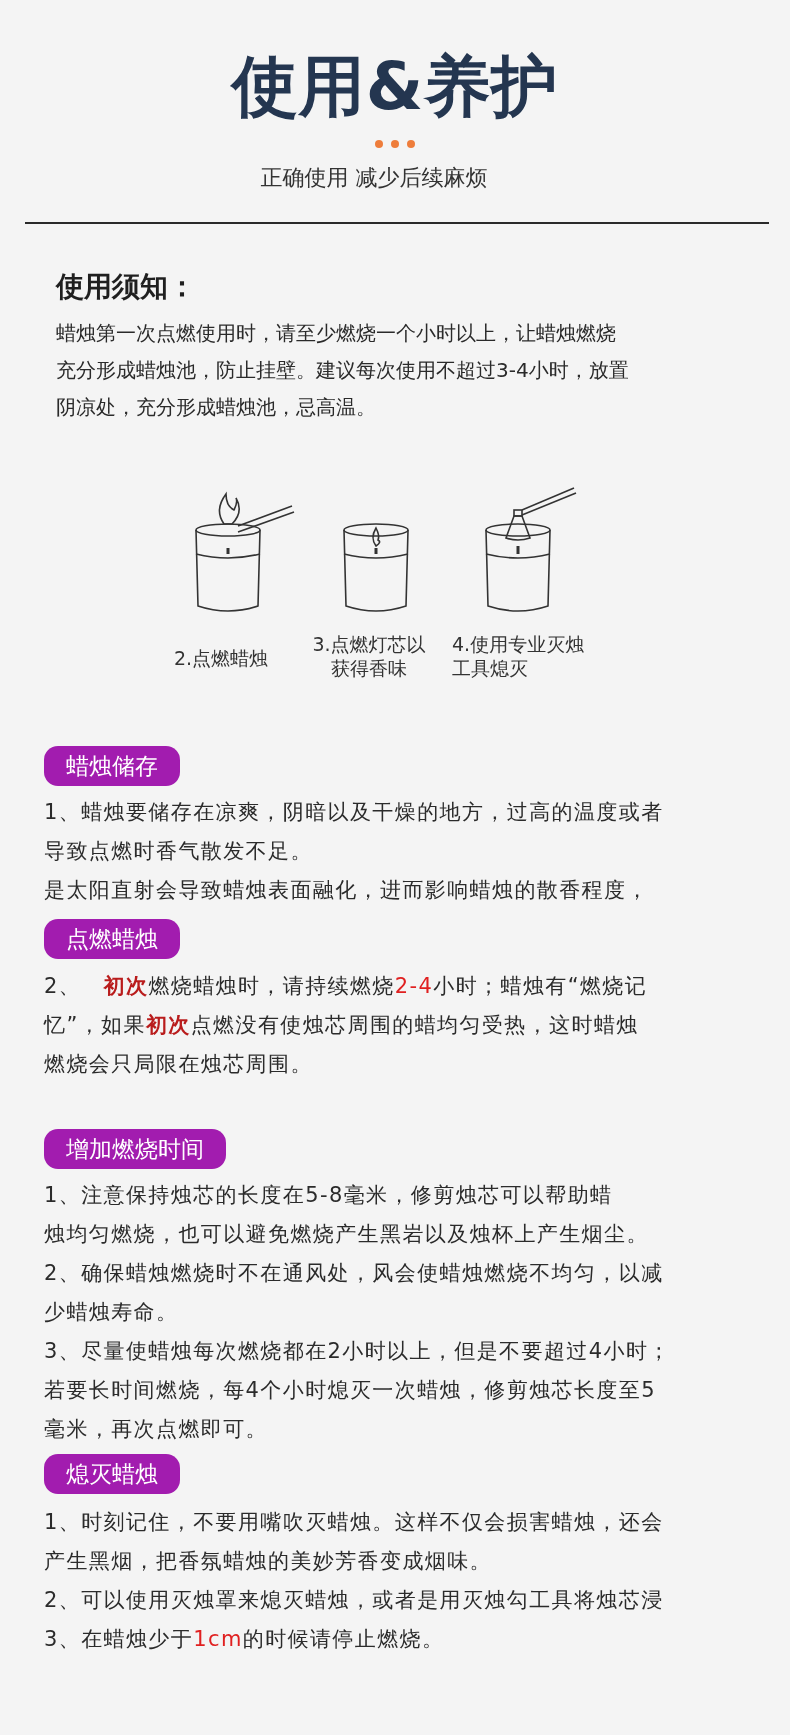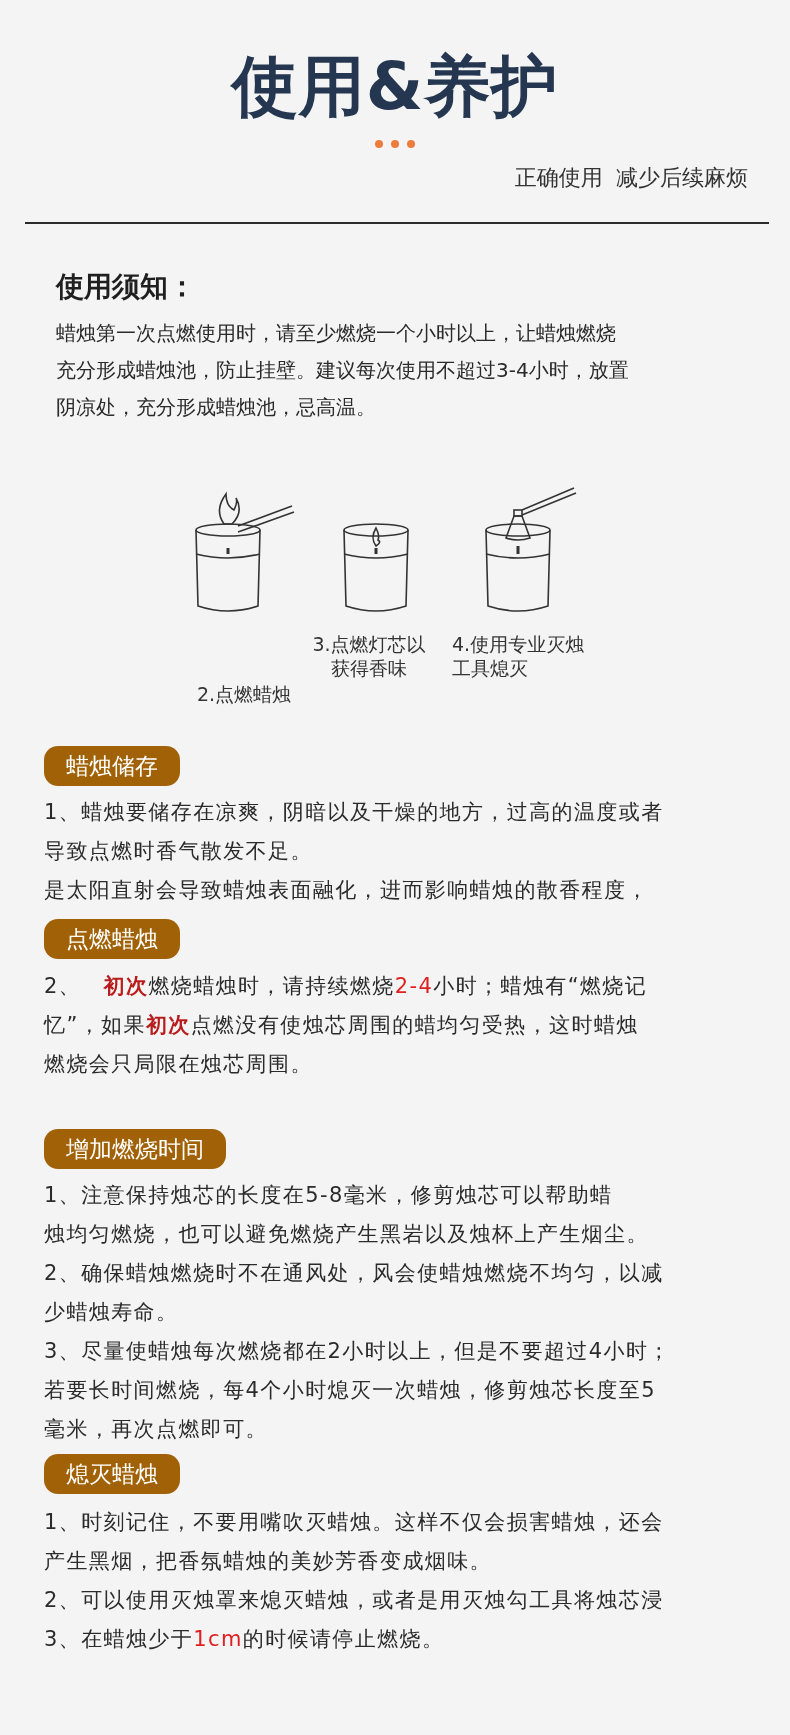--- a/index.html
+++ b/index.html
@@ -1,26 +1,26 @@
 <!DOCTYPE html>
 <html><head>
 <meta charset="utf-8">
 <style>
   html,body{margin:0;padding:0;}
   body{width:790px;height:1735px;background:#f4f4f4;font-family:"DejaVu Sans","Liberation Sans",sans-serif;color:#2b2b2b;position:relative;overflow:hidden;}
   .title{position:absolute;top:42px;left:0;width:790px;text-align:center;font-size:66px;font-weight:bold;color:#243650;letter-spacing:1px;line-height:90px;}
   .dots{position:absolute;top:133px;left:0;width:790px;text-align:center;}
   .dots span{display:inline-block;width:8px;height:8px;border-radius:50%;background:#ee7d3b;margin:0 4px;}
-  .subtitle{position:absolute;top:163px;left:0;width:748px;text-align:right;font-size:22px;color:#333;font-family:Liberation Mono, monospace;}
+  .subtitle{position:absolute;top:163px;left:0;width:748px;text-align:center;font-size:22px;color:#333;}
   .divider{position:absolute;top:222px;left:25px;width:744px;height:2px;background:#2a2a2a;}
   .notice-title{position:absolute;top:268px;left:56px;font-size:28px;font-weight:bold;color:#1f1f1f;}
   .notice-body{position:absolute;top:315px;left:56px;width:650px;font-size:20px;line-height:37px;color:#2a2a2a;}
   .illus{position:absolute;top:480px;left:160px;width:450px;height:210px;}
   .cap{position:absolute;font-size:19px;color:#333;line-height:24px;text-align:center;}
-  .pill{position:absolute;left:44px;height:40px;border-radius:14px;background:#a16207;color:#fff;font-size:23px;line-height:40px;padding:0 22px;}
+  .pill{position:absolute;left:44px;height:40px;border-radius:14px;background:#a21caf;color:#fff;font-size:23px;line-height:40px;padding:0 22px;}
   .para{position:absolute;left:44px;width:720px;font-size:21px;line-height:39px;color:#2b2b2b;letter-spacing:1.4px;}
   .para p{margin:0;}
   .red{color:#e02020;}
   b{font-weight:bold;color:#b91c1c;}
 </style>
 </head>
 <body>
 
 <div class="title">使用&amp;养护</div>
 <div class="dots"><span></span><span></span><span></span></div>
@@ -60,21 +60,21 @@
       <path d="M36 50 L38 126 Q68 136 98 126 L100 50"></path>
       <path d="M36 74 Q68 82 100 74"></path>
       <line x1="68" y1="66" x2="68" y2="74" stroke-width="3"></line>
       <path d="M64 36 L72 36 L80 58 Q68 62 56 58 Z"></path>
       <rect x="64" y="30" width="8" height="6"></rect>
       <line x1="72" y1="30" x2="124" y2="8"></line>
       <line x1="72" y1="35" x2="126" y2="13"></line>
     </g>
   </svg>
 </div>
-<div class="cap" style="top:646px;left:189px;width:110px;margin-top:36px;">
+<div class="cap" style="top:646px;left:166px;width:110px;">
   <div>2.点燃蜡烛</div>
 </div>
 <div class="cap" style="top:632px;left:304px;width:130px;">
   <div>3.点燃灯芯以</div>
   <div>获得香味</div>
 </div>
 <div class="cap" style="top:632px;left:452px;width:150px;text-align:left;">
   <div>4.使用专业灭烛</div>
   <div>工具熄灭</div>
 </div>

